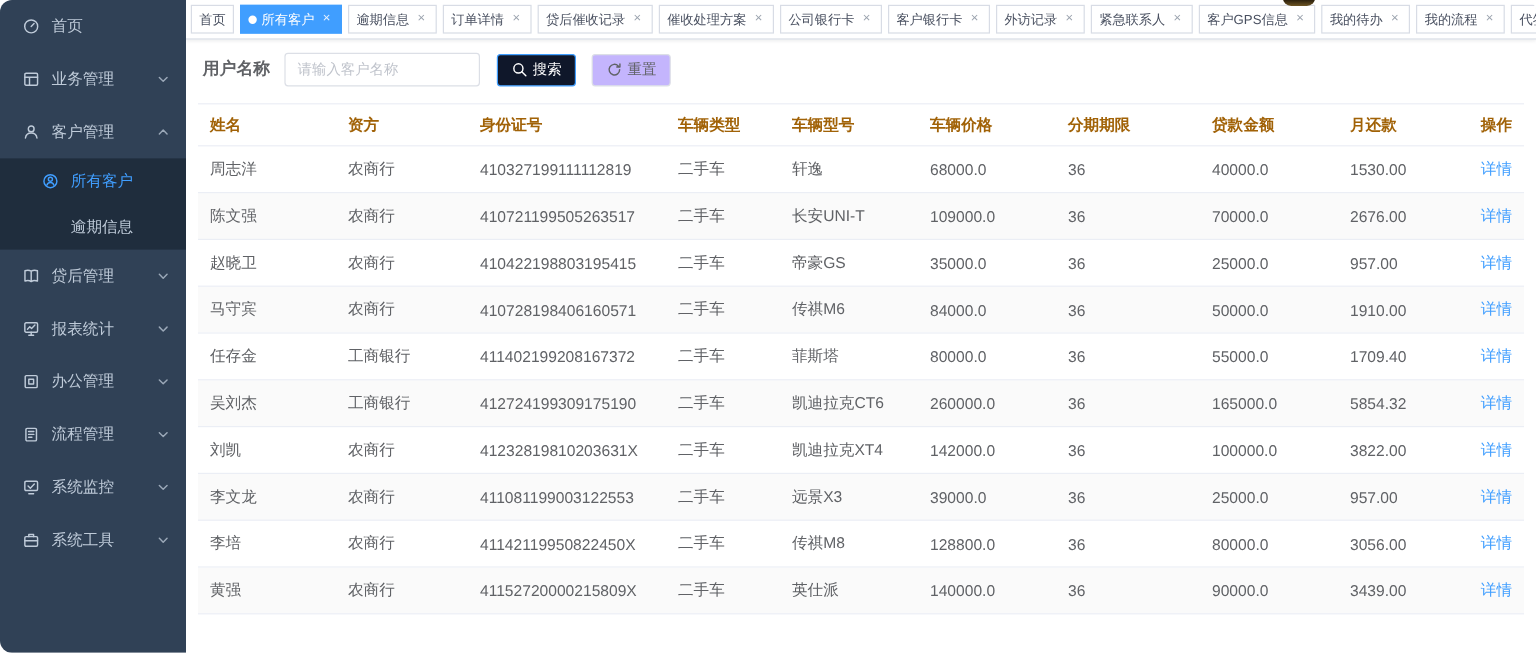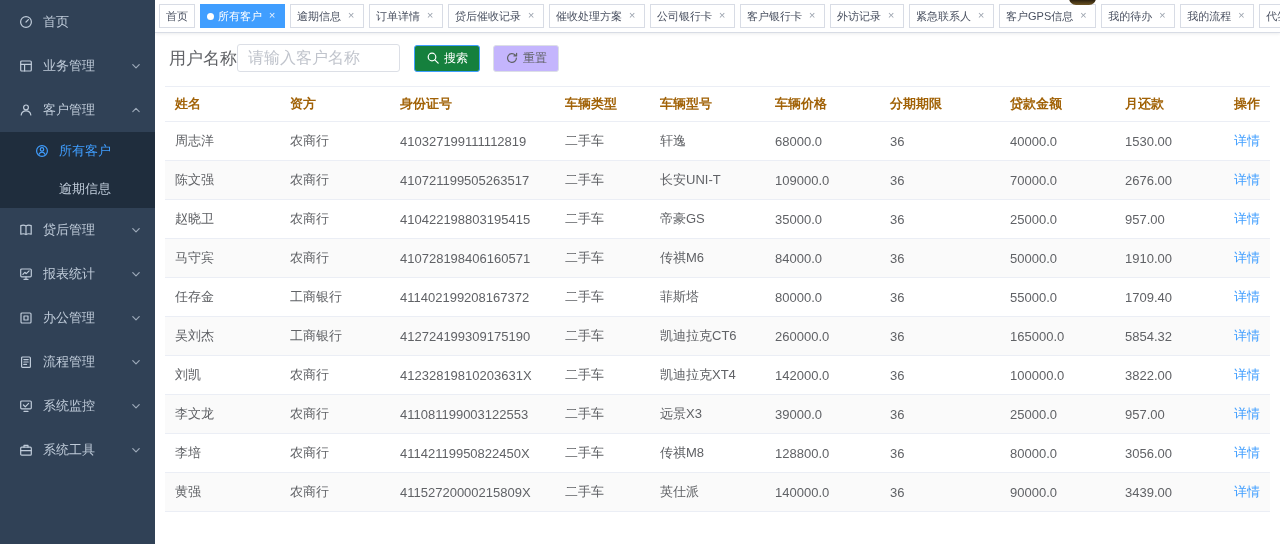--- a/index.html
+++ b/index.html
@@ -1,18 +1,18 @@
 <!DOCTYPE html>
 <html><head>
 <meta charset="utf-8">
 <style>
   * { margin:0; padding:0; box-sizing:border-box; }
   html,body { width:1280px; height:544px; overflow:hidden; background:#fff;
     font-family:"Liberation Sans","DejaVu Sans",sans-serif; }
-  .screen { position:relative; width:1280px; height:544px; display:flex; overflow:hidden; }
+  .screen { position:relative; width:1280px; height:544px; display:flex; overflow:hidden;border-radius:10px; }
 
   
   .sidebar { width:155px; min-width:155px; height:544px; background:#304156; overflow:hidden; }
   .menu-item { height:44px; display:flex; align-items:center; padding:0 12px 0 17px;
     color:#bfcbd9; font-size:13px; cursor:pointer; white-space:nowrap; }
   .menu-item.is-sub { height:38px; background:#1f2d3d; padding-left:33px; }
   .menu-item.is-active { color:#409eff; }
   .menu-icon { width:17px; min-width:17px; height:16px; margin-right:9px;
     display:inline-flex; align-items:center; justify-content:center; }
   .menu-icon svg,.chev svg { display:block; }
@@ -35,29 +35,29 @@
     width:12px; height:12px; border-radius:50%; text-align:center; }
   .tag.has-close .tag-close { display:inline-block; }
   .tag.is-active .tag-close { color:#eaf3ff; }
 
   .avatar-frag { position:absolute; left:1069px; top:-2px; width:27px; height:7px; z-index:6;
     background:linear-gradient(#120c04,#6d5423); border-radius:0 0 9px 9px; }
 
   
   .content { flex:1 1 auto; padding:10px 10px 0 10px; overflow:hidden; }
   .search-row { display:flex; align-items:center; height:30px; padding-left:4px; }
-  .search-label { font-size:17px; font-weight:normal; color:#606266; margin-right:0; }
+  .search-label { font-size:14px; font-weight:bold; color:#606266; margin-right:12px; }
   .search-input { width:163px; height:28px; border:1px solid #dcdfe6; border-radius:3px;
-    padding:0 10px; font-size:16px; color:#606266; outline:none; margin-right:14px;
+    padding:0 10px; font-size:12px; color:#606266; outline:none; margin-right:14px;
     font-family:inherit; }
   .search-input::placeholder { color:#c0c4cc; }
   .btn { display:inline-flex; align-items:center; gap:4px; height:27px; padding:0 11px;
     border-radius:3px; font-size:12px; cursor:pointer; border:1px solid #dcdfe6;
     background:#c4b5fd; color:#606266; font-family:inherit; }
-  .btn-primary { background:#15803d; border-color:#409eff; color:#fff; margin-right:13px; }
+  .btn-primary { background:#0f172a; border-color:#409eff; color:#fff; margin-right:13px; }
   .btn .b-icon { display:inline-flex; }
 
   
   table { width:100%; border-collapse:collapse; table-layout:fixed; margin-top:13px;
     border-top:1px solid #ebeef5; }
   th { font-size:13px; font-weight:bold; color:#a16207; text-align:left; padding:8px 10px;
     border-bottom:1px solid #ebeef5; white-space:nowrap; overflow:hidden; }
   td { font-size:13px; color:#606266; text-align:left; padding:10px 10px;
     border-bottom:1px solid #ebeef5; white-space:nowrap; overflow:hidden; }
   tbody tr:nth-child(even) { background:#fafafa; }

